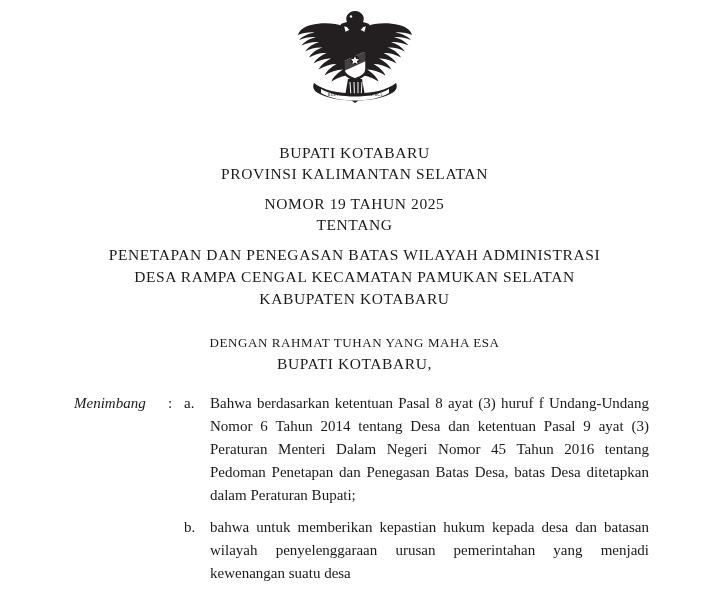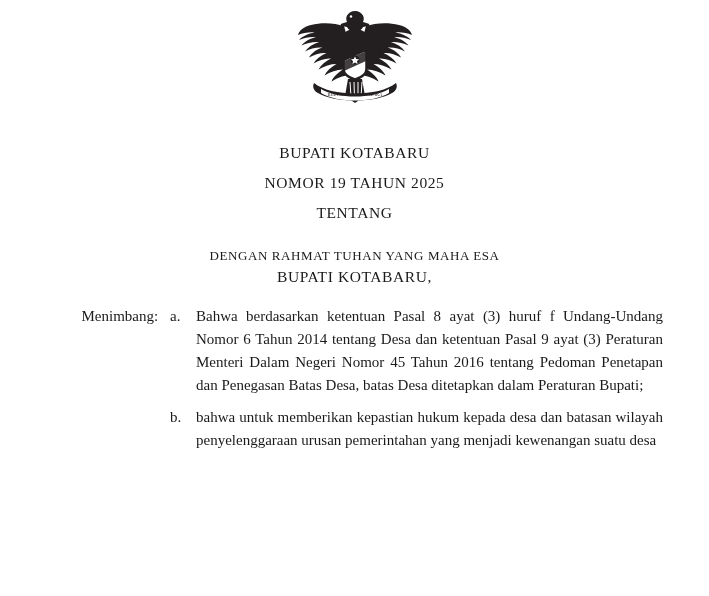--- a/index.html
+++ b/index.html
@@ -12,21 +12,21 @@
     height: 596px;
     overflow: hidden;
     font-family: "Liberation Serif", serif;
     color: #1a1a1a;
   }
   .page {
     position: relative;
     width: 709px;
     height: 527px;
     box-sizing: border-box;
-    padding: 0 42px;
+    padding: 0 56px;
   }
   .emblem-wrap {
     display: flex;
     justify-content: center;
     padding-top: 8px;
   }
   .emblem {
     width: 118px;
     height: 104px;
     display: block;
@@ -52,21 +52,20 @@
     margin-top: 26px;
   }
   .h-nomor {
     font-size: 15.5px;
     line-height: 21px;
     margin-top: 9px;
   }
   .h-tentang {
     font-size: 15.5px;
     line-height: 21px;
-    margin-top: 9px;
   }
   .h-title {
     font-size: 15.5px;
     line-height: 22px;
     margin-top: 9px;
   }
   .h-rahmat {
     font-size: 13px;
     line-height: 21px;
     margin-top: 22px;
@@ -81,24 +80,25 @@
     font-size: 15px;
   }
   .cons-row {
     display: flex;
     align-items: flex-start;
     margin-bottom: 9px;
   }
   .cons-label {
     width: 112px;
     flex: 0 0 112px;
-    text-align: right;
+    text-align: left;
     padding-left: 18px;
     box-sizing: border-box;
     line-height: 23px;
+    font-style: italic;
   }
   .cons-colon {
     width: 10px;
     flex: 0 0 10px;
     line-height: 23px;
   }
   .cons-letter {
     width: 32px;
     flex: 0 0 32px;
     padding-left: 6px;
@@ -144,22 +144,26 @@
 
         <path d="M36 150 C70 178 166 178 200 150 c4 8 0 16-8 20 C160 190 76 190 44 170 c-8-4-12-12-8-20z"></path>
         <path d="M50 162 C82 182 154 182 186 162 l0 8 C154 190 82 190 50 170z" fill="#ffffff"></path>
         <text x="118" y="176" font-size="9" fill="#231f20" text-anchor="middle" font-family="'Liberation Serif', serif">BHINNEKA TUNGGAL IKA</text>
       </g>
     </svg>
   </div>
 
   <div class="heading-block">
     <div class="line h-bupati">BUPATI KOTABARU</div>
+    <div class="line h-provinsi">PROVINSI KALIMANTAN SELATAN</div>
     <div class="line h-nomor">NOMOR 19 TAHUN 2025</div>
     <div class="line h-tentang">TENTANG</div>
+    <div class="line h-title">PENETAPAN DAN PENEGASAN BATAS WILAYAH ADMINISTRASI</div>
+    <div class="line" style="font-size:15.5px;line-height:22px;">DESA RAMPA CENGAL KECAMATAN PAMUKAN SELATAN</div>
+    <div class="line" style="font-size:15.5px;line-height:22px;">KABUPATEN KOTABARU</div>
     <div class="line h-rahmat">DENGAN RAHMAT TUHAN YANG MAHA ESA</div>
     <div class="line h-bupati2">BUPATI KOTABARU,</div>
   </div>
 
   <div class="considerans">
 
     <div class="cons-row">
       <div class="cons-label">Menimbang</div>
       <div class="cons-colon">:</div>
       <div class="cons-letter">a.</div>

